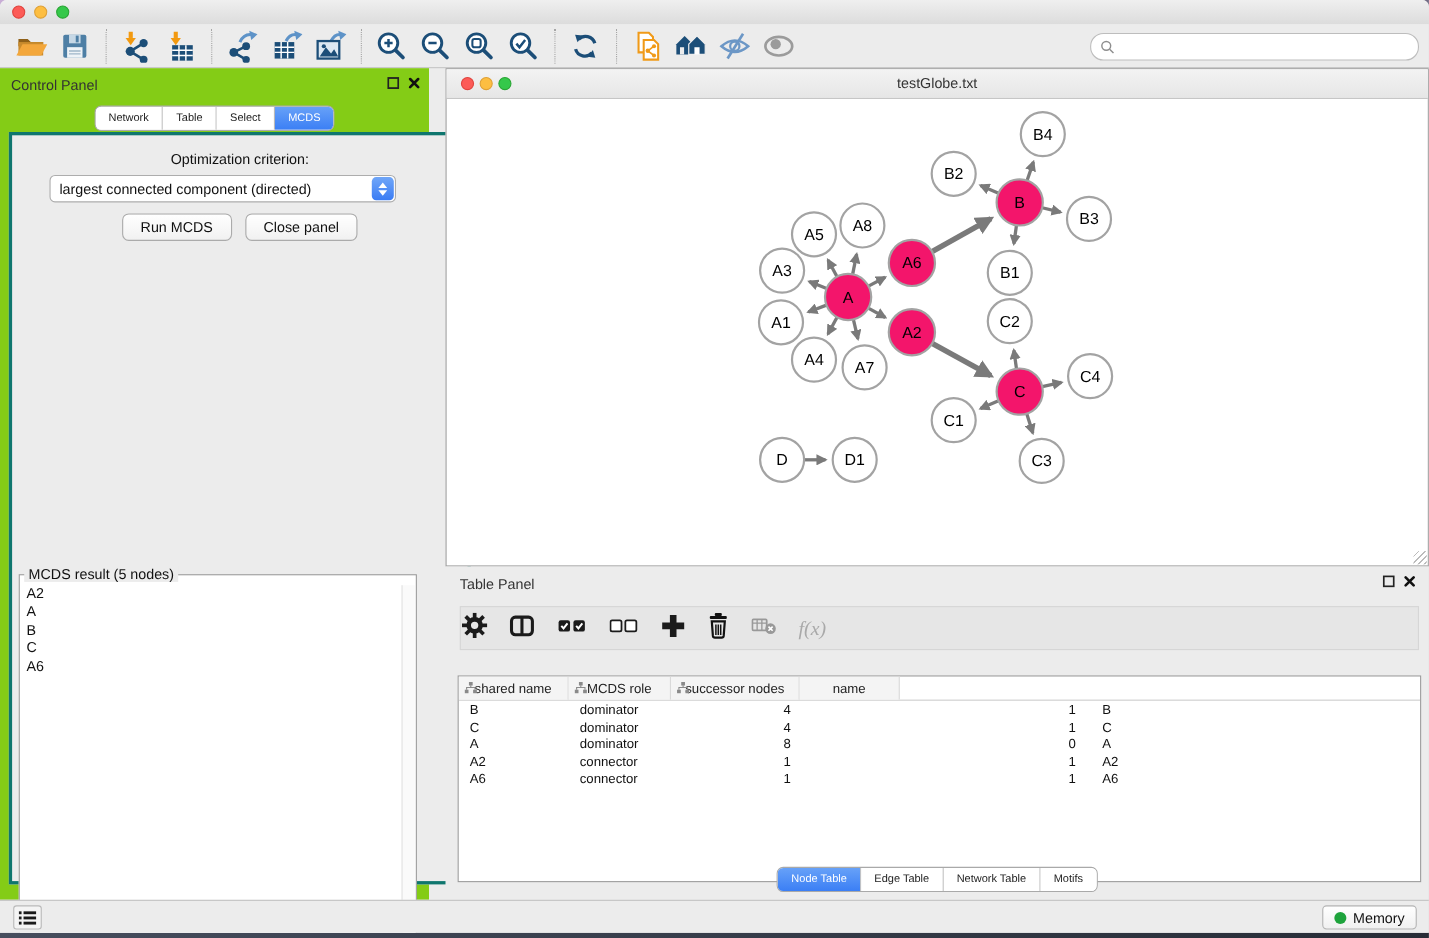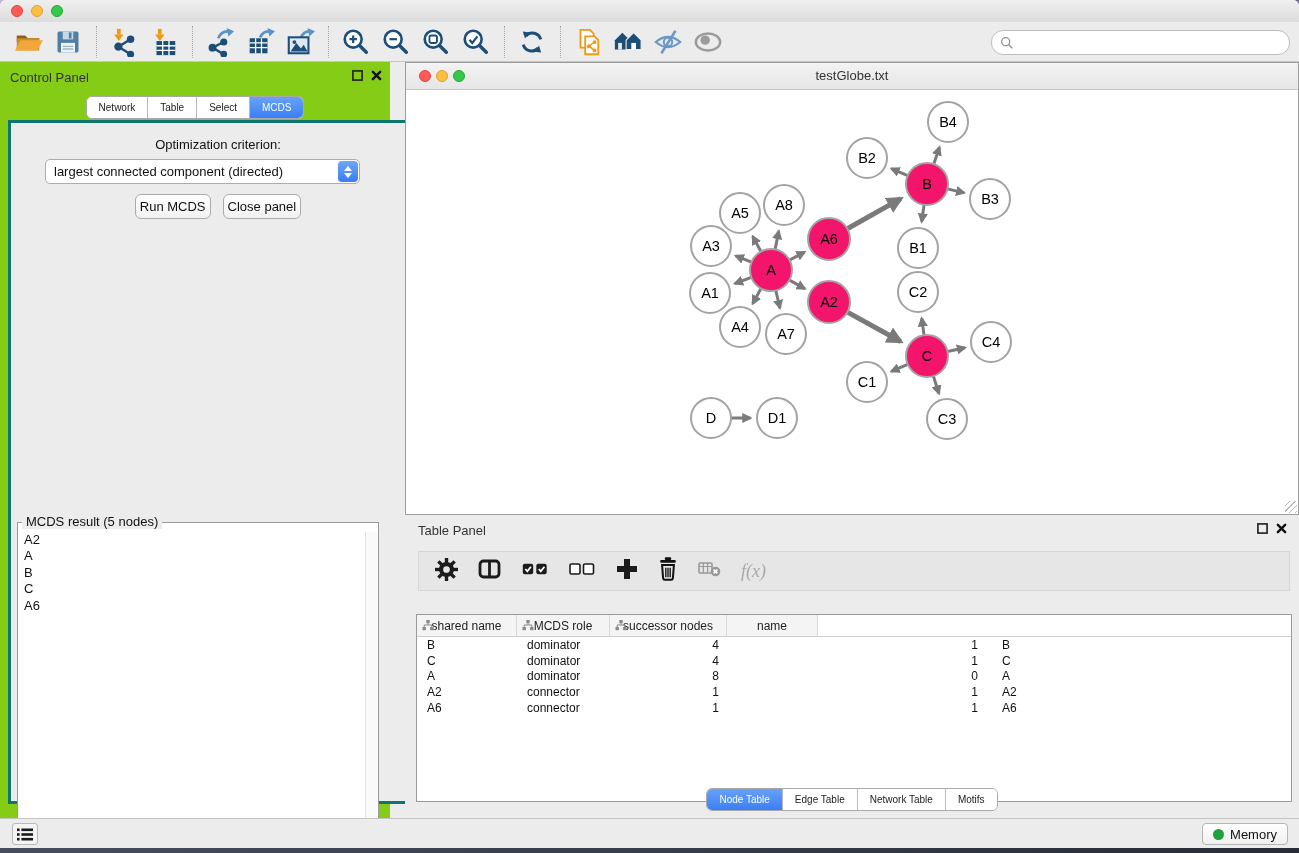--- a/index.html
+++ b/index.html
@@ -38,42 +38,42 @@
     background:#ececec;box-sizing:border-box;}
   #opt-label{position:absolute;left:0;width:100%;top:14px;text-align:center;font-size:13px;color:#111;}
   #criterion{position:absolute;left:34px;top:36px;width:315px;height:25px;background:#fff;
     border:1px solid #adadad;border-radius:5px;box-sizing:border-box;font-size:13px;color:#111;
     display:flex;align-items:center;padding-left:8px;}
   #criterion .stepper{position:absolute;right:1px;top:1px;bottom:1px;width:20px;border-radius:4px;
     background:linear-gradient(#70a6f8,#3a7cf4);display:flex;flex-direction:column;align-items:center;justify-content:center;gap:2px;}
   .arr-up{width:0;height:0;border-left:4px solid transparent;border-right:4px solid transparent;border-bottom:5px solid #fff;}
   .arr-dn{width:0;height:0;border-left:4px solid transparent;border-right:4px solid transparent;border-top:5px solid #fff;}
   #cp-buttons{position:absolute;left:0;top:71px;width:100%;display:flex;justify-content:center;gap:12px;}
-  .mac-btn{height:23px;padding:0 4px;background:linear-gradient(#ffffff,#f1f1f1);border:1px solid #ababab;
+  .mac-btn{height:23px;padding:0 16px;background:linear-gradient(#ffffff,#f1f1f1);border:1px solid #ababab;
     border-radius:6px;font-size:13px;color:#111;display:flex;align-items:center;}
   #mcds-fieldset{position:absolute;left:6px;top:399px;width:360px;height:340px;border:1px solid #9a9a9a;background:#fff;}
   #mcds-legend{position:absolute;left:4px;top:-9px;background:#ececec;padding:0 4px;font-size:13px;color:#111;}
   #mcds-list{position:absolute;left:1px;top:9px;right:13px;bottom:1px;overflow:hidden;}
   .mcds-item{font-size:13px;color:#111;padding-left:5px;line-height:16.4px;}
   #mcds-scroll{position:absolute;right:1px;top:9px;bottom:1px;width:11px;background:#fafafa;border-left:1px solid #e2e2e2;}
   
   #network-window{position:absolute;left:405px;top:62px;width:894px;height:453px;background:#fff;
     border:1px solid #9c9c9c;box-sizing:border-box;}
   #nw-titlebar{position:absolute;left:0;top:0;width:100%;height:26px;background:linear-gradient(#f3f3f3,#e6e6e6);
     border-bottom:1px solid #c6c6c6;}
   #nw-titlebar .tl{width:12px;height:12px;top:7px;}
   #nw-titlebar .tl.red{left:13px;} #nw-titlebar .tl.yellow{left:30px;} #nw-titlebar .tl.green{left:47px;}
   #nw-title{position:absolute;left:0;right:0;top:5px;text-align:center;font-size:13px;color:#333;}
   #network-canvas{position:absolute;left:0;top:26px;width:892px;height:425px;}
   #resize-corner{position:absolute;right:1px;bottom:1px;width:12px;height:12px;
     background:repeating-linear-gradient(135deg,transparent 0 3px,#bbb 3px 4px);}
   
   #table-panel{position:absolute;left:405px;top:515px;width:894px;height:303px;background:#ececec;}
   #tp-toolbar{position:absolute;left:13px;top:36px;width:872px;height:40px;background:#e6e6e6;
-    border:1px solid #d6d6d6;box-sizing:border-box;display:flex;align-items:center;padding-left:16px;gap:20px;}
+    border:1px solid #d6d6d6;box-sizing:border-box;display:flex;align-items:center;padding-left:1px;gap:20px;}
   #fx-label{font-family:"Liberation Serif","DejaVu Serif",serif;font-style:italic;font-size:18px;color:#a9a9a9;}
   #node-table{position:absolute;left:11px;top:83px;width:876px;height:188px;background:#fff;
     border:1px solid #9a9a9a;box-sizing:border-box;overflow:hidden;margin-top:16px;}
   #table-header{display:flex;height:21px;border-bottom:1px solid #cccccc;}
   .th{position:relative;background:#f4f4f4;border-right:1px solid #d9d9d9;box-sizing:border-box;
     font-size:12px;color:#222;display:flex;align-items:center;justify-content:center;}
   .th .hicon{position:absolute;left:5px;top:5px;}
   .tr{display:flex;height:15.7px;align-items:center;}
   .td{box-sizing:border-box;font-size:12px;color:#111;white-space:nowrap;overflow:hidden;}
   #tp-tabs-wrap{position:absolute;left:0;top:273px;width:100%;display:flex;justify-content:center;}

